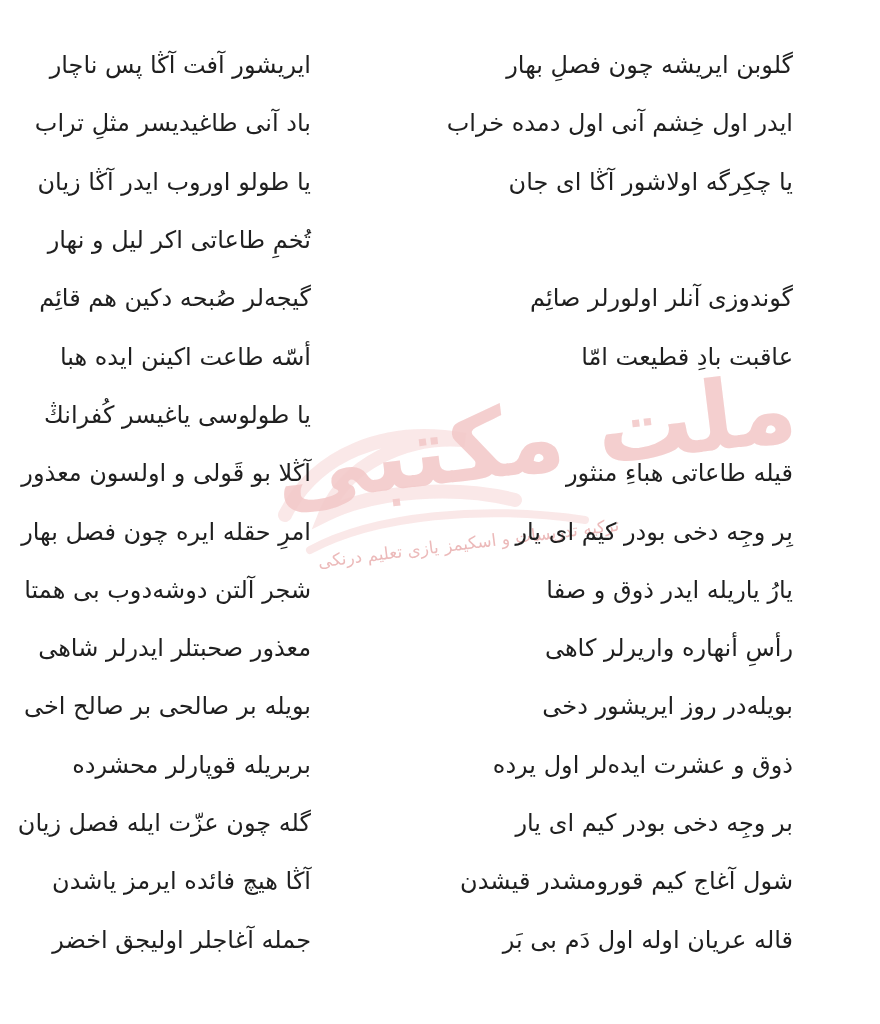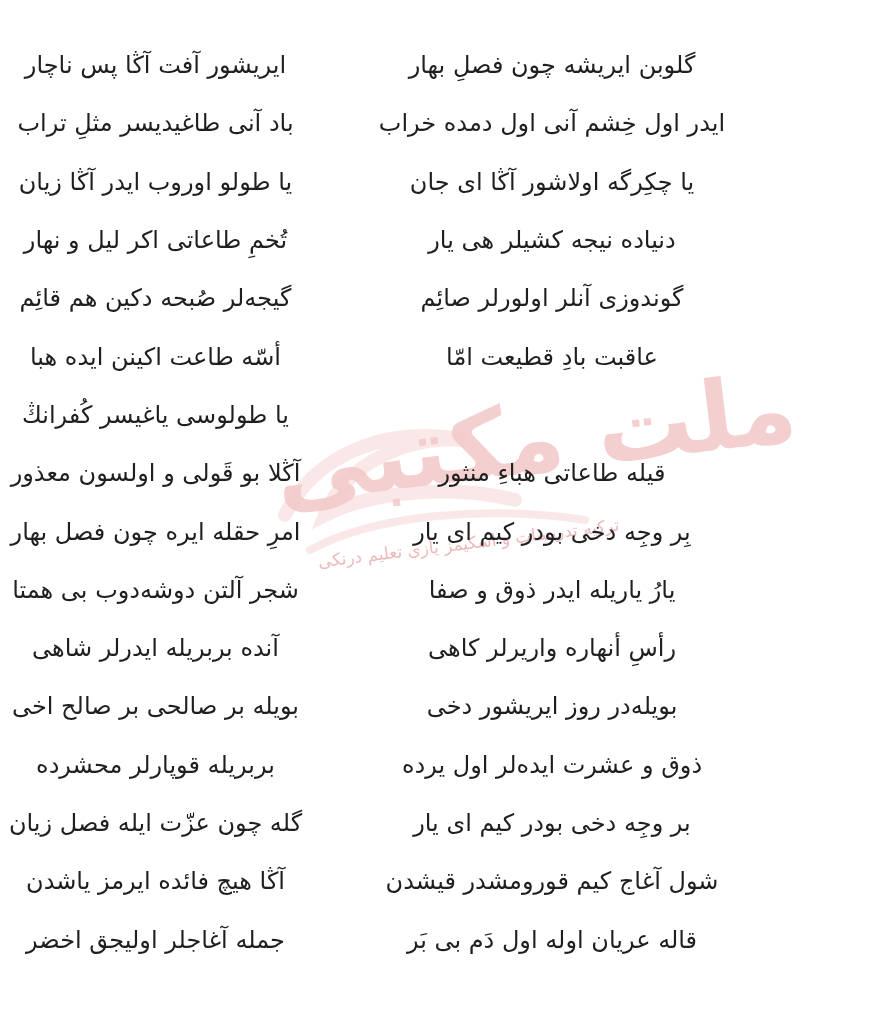--- a/index.html
+++ b/index.html
@@ -28,21 +28,21 @@
   }
   .couplet-row {
     display: grid;
     grid-template-columns: 311px 482px;
     height: 58.3px;
     align-items: center;
   }
   .hemistich {
     direction: rtl;
     unicode-bidi: embed;
-    text-align: center;
+    text-align: right;
     font-size: 24px;
     line-height: 1.25;
     color: #1f1f1f;
     font-family: "DejaVu Sans", sans-serif;
     white-space: nowrap;
   }
   
   .watermark {
     position: absolute;
     left: 255px;
@@ -108,21 +108,20 @@
     <div class="hemistich">ايدر اول خِشم آنى اول دمده خراب</div>
   </div>
 
   <div class="couplet-row">
     <div class="hemistich">يا طولو اوروب ايدر آڭا زيان</div>
     <div class="hemistich">يا چكِرگه اولاشور آڭا اى جان</div>
   </div>
 
   <div class="couplet-row">
     <div class="hemistich">تُخمِ طاعاتى اكر ليل و نهار</div>
-    <div class="hemistich">دنياده نيجه كشيلر هى يار</div>
   </div>
 
   <div class="couplet-row">
     <div class="hemistich">گيجه‌لر صُبحه دكين هم قائِم</div>
     <div class="hemistich">گوندوزى آنلر اولورلر صائِم</div>
   </div>
 
   <div class="couplet-row">
     <div class="hemistich">أسّه طاعت اكينن ايده هبا</div>
     <div class="hemistich">عاقبت بادِ قطيعت امّا</div>
@@ -141,21 +140,21 @@
     <div class="hemistich">امرِ حقله ايره چون فصل بهار</div>
     <div class="hemistich">بِر وجِه دخى بودر كيم اى يار</div>
   </div>
 
   <div class="couplet-row">
     <div class="hemistich">شجر آلتن  دوشه‌دوب بى همتا</div>
     <div class="hemistich">يارُ ياريله ايدر ذوق و صفا</div>
   </div>
 
   <div class="couplet-row">
-    <div class="hemistich">آنده بربريله ايدرلر شاهى</div>
+    <div class="hemistich">معذور صحبتلر ايدرلر شاهى</div>
     <div class="hemistich">رأسِ أنهاره واريرلر كاهى</div>
   </div>
 
   <div class="couplet-row">
     <div class="hemistich">بويله بر صالحى بر صالح اخى</div>
     <div class="hemistich">بويله‌در روز ايريشور دخى</div>
   </div>
 
   <div class="couplet-row">
     <div class="hemistich">بربريله قوپارلر محشرده</div>

